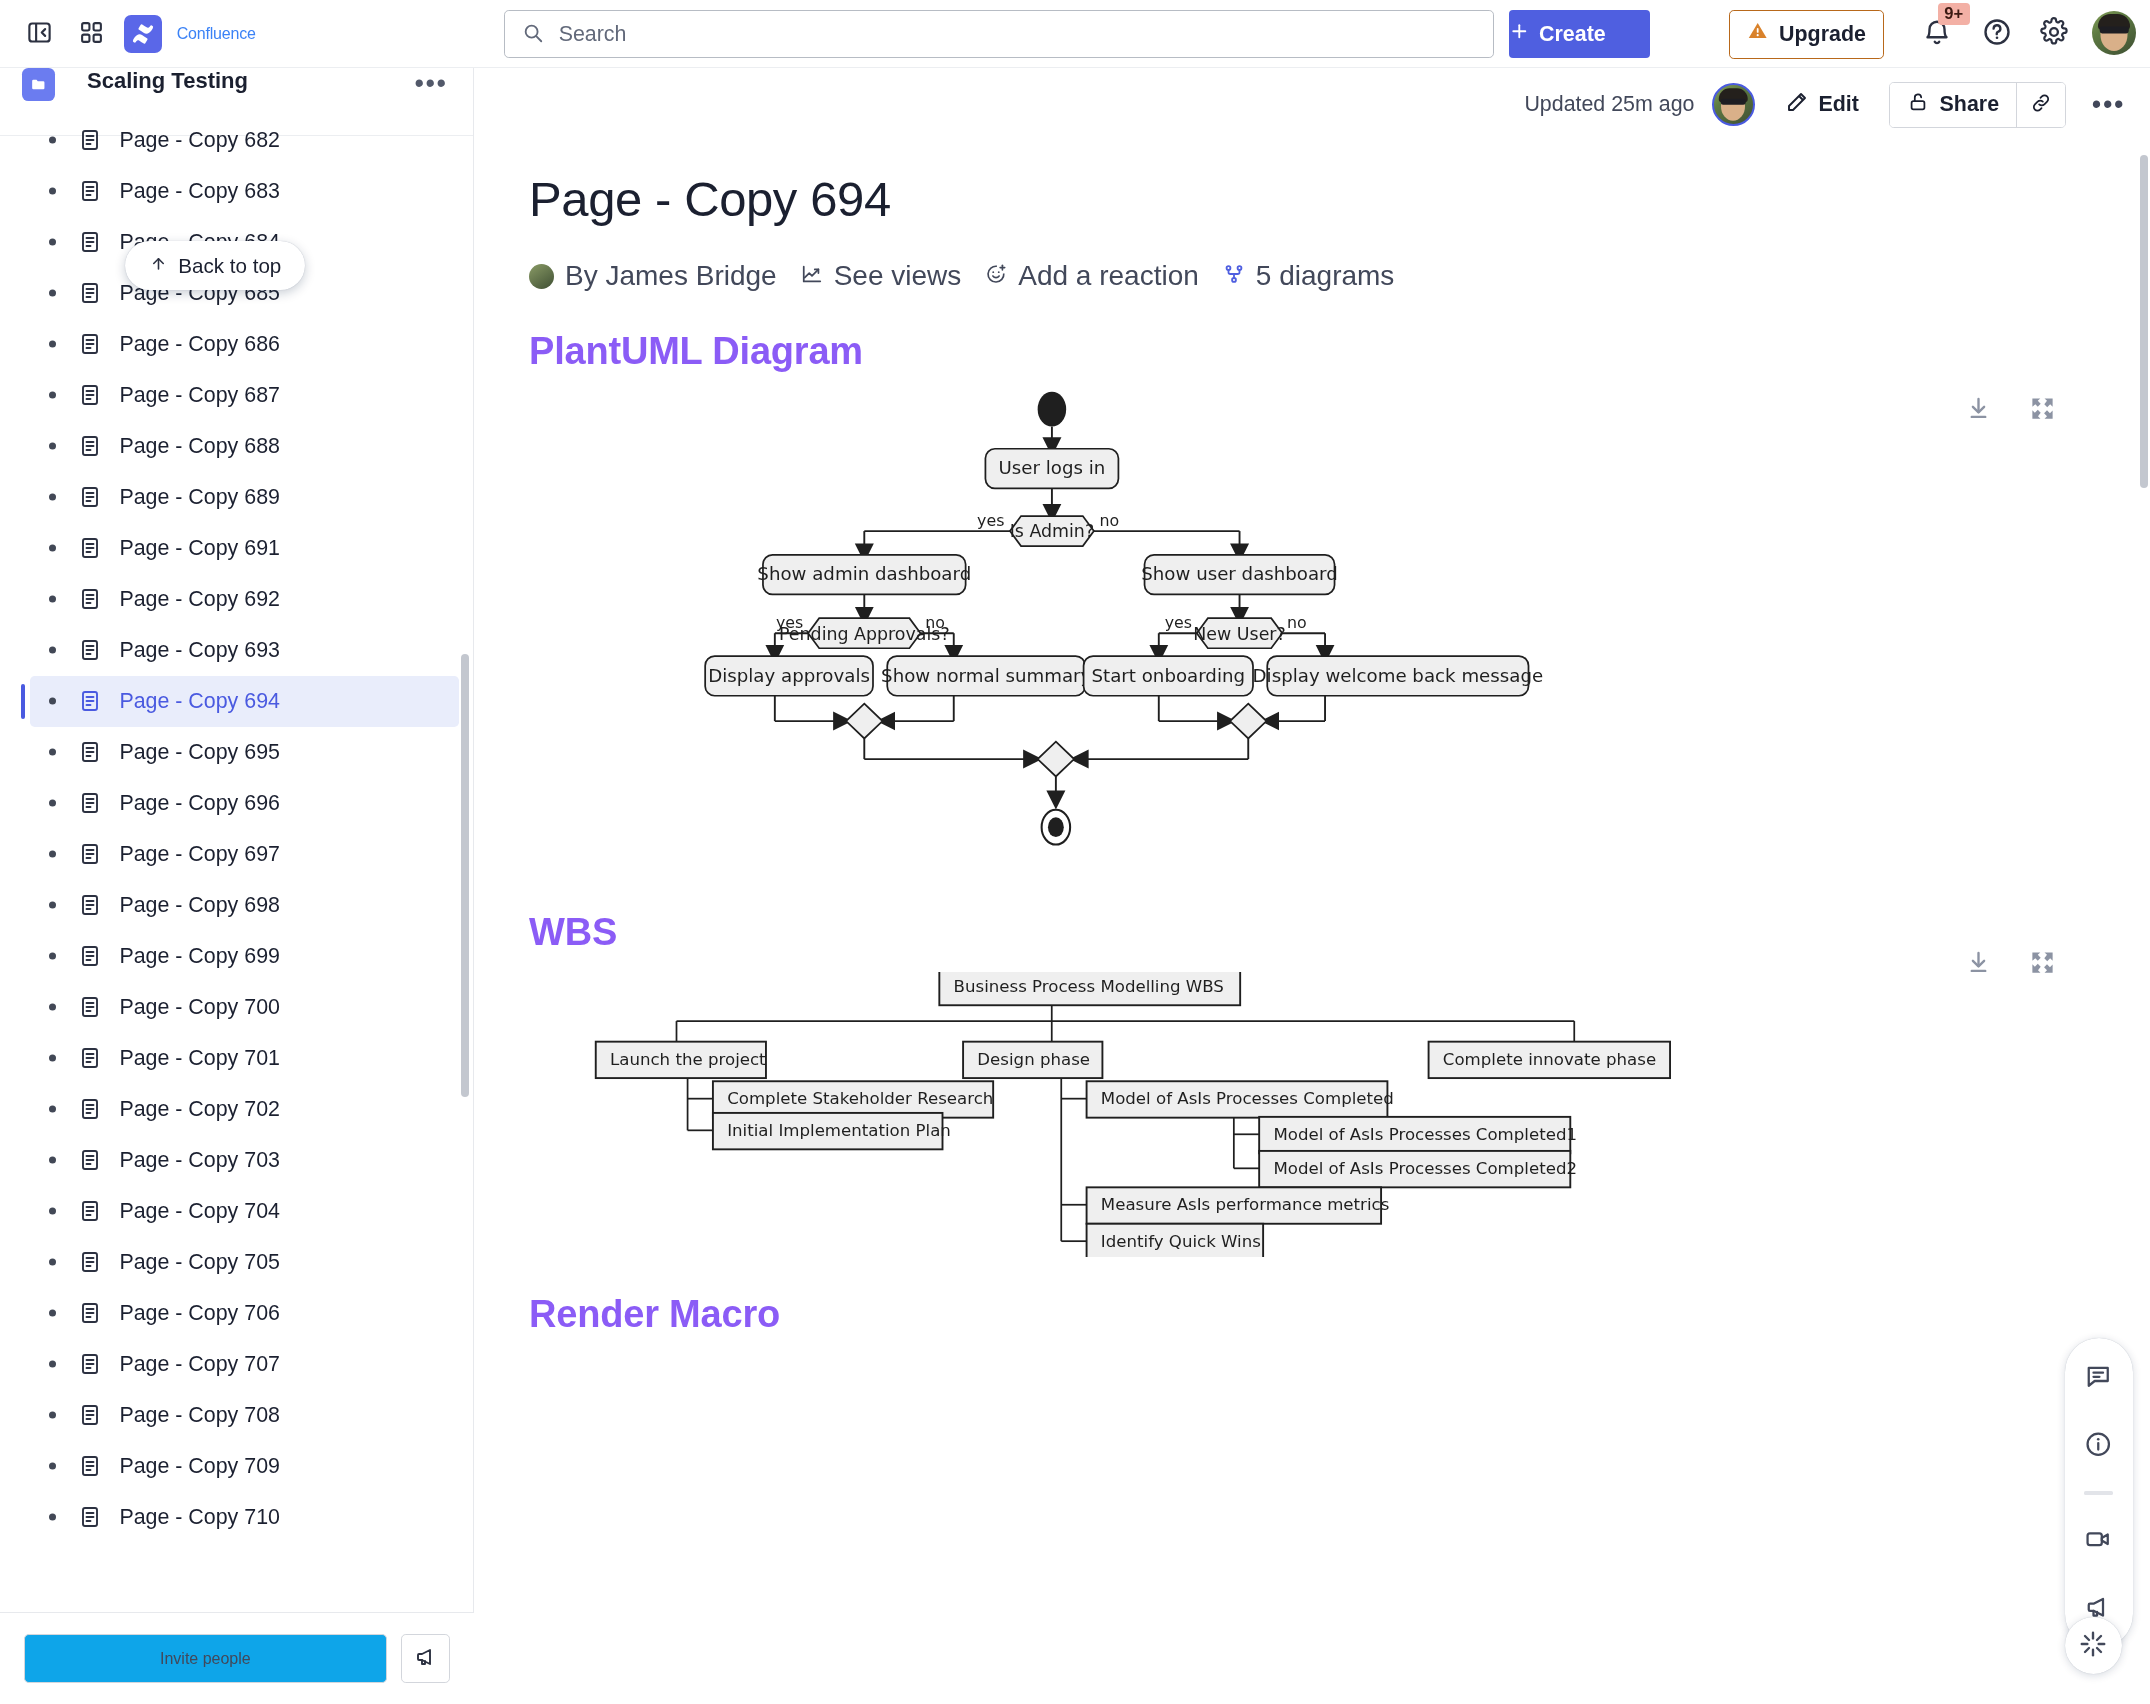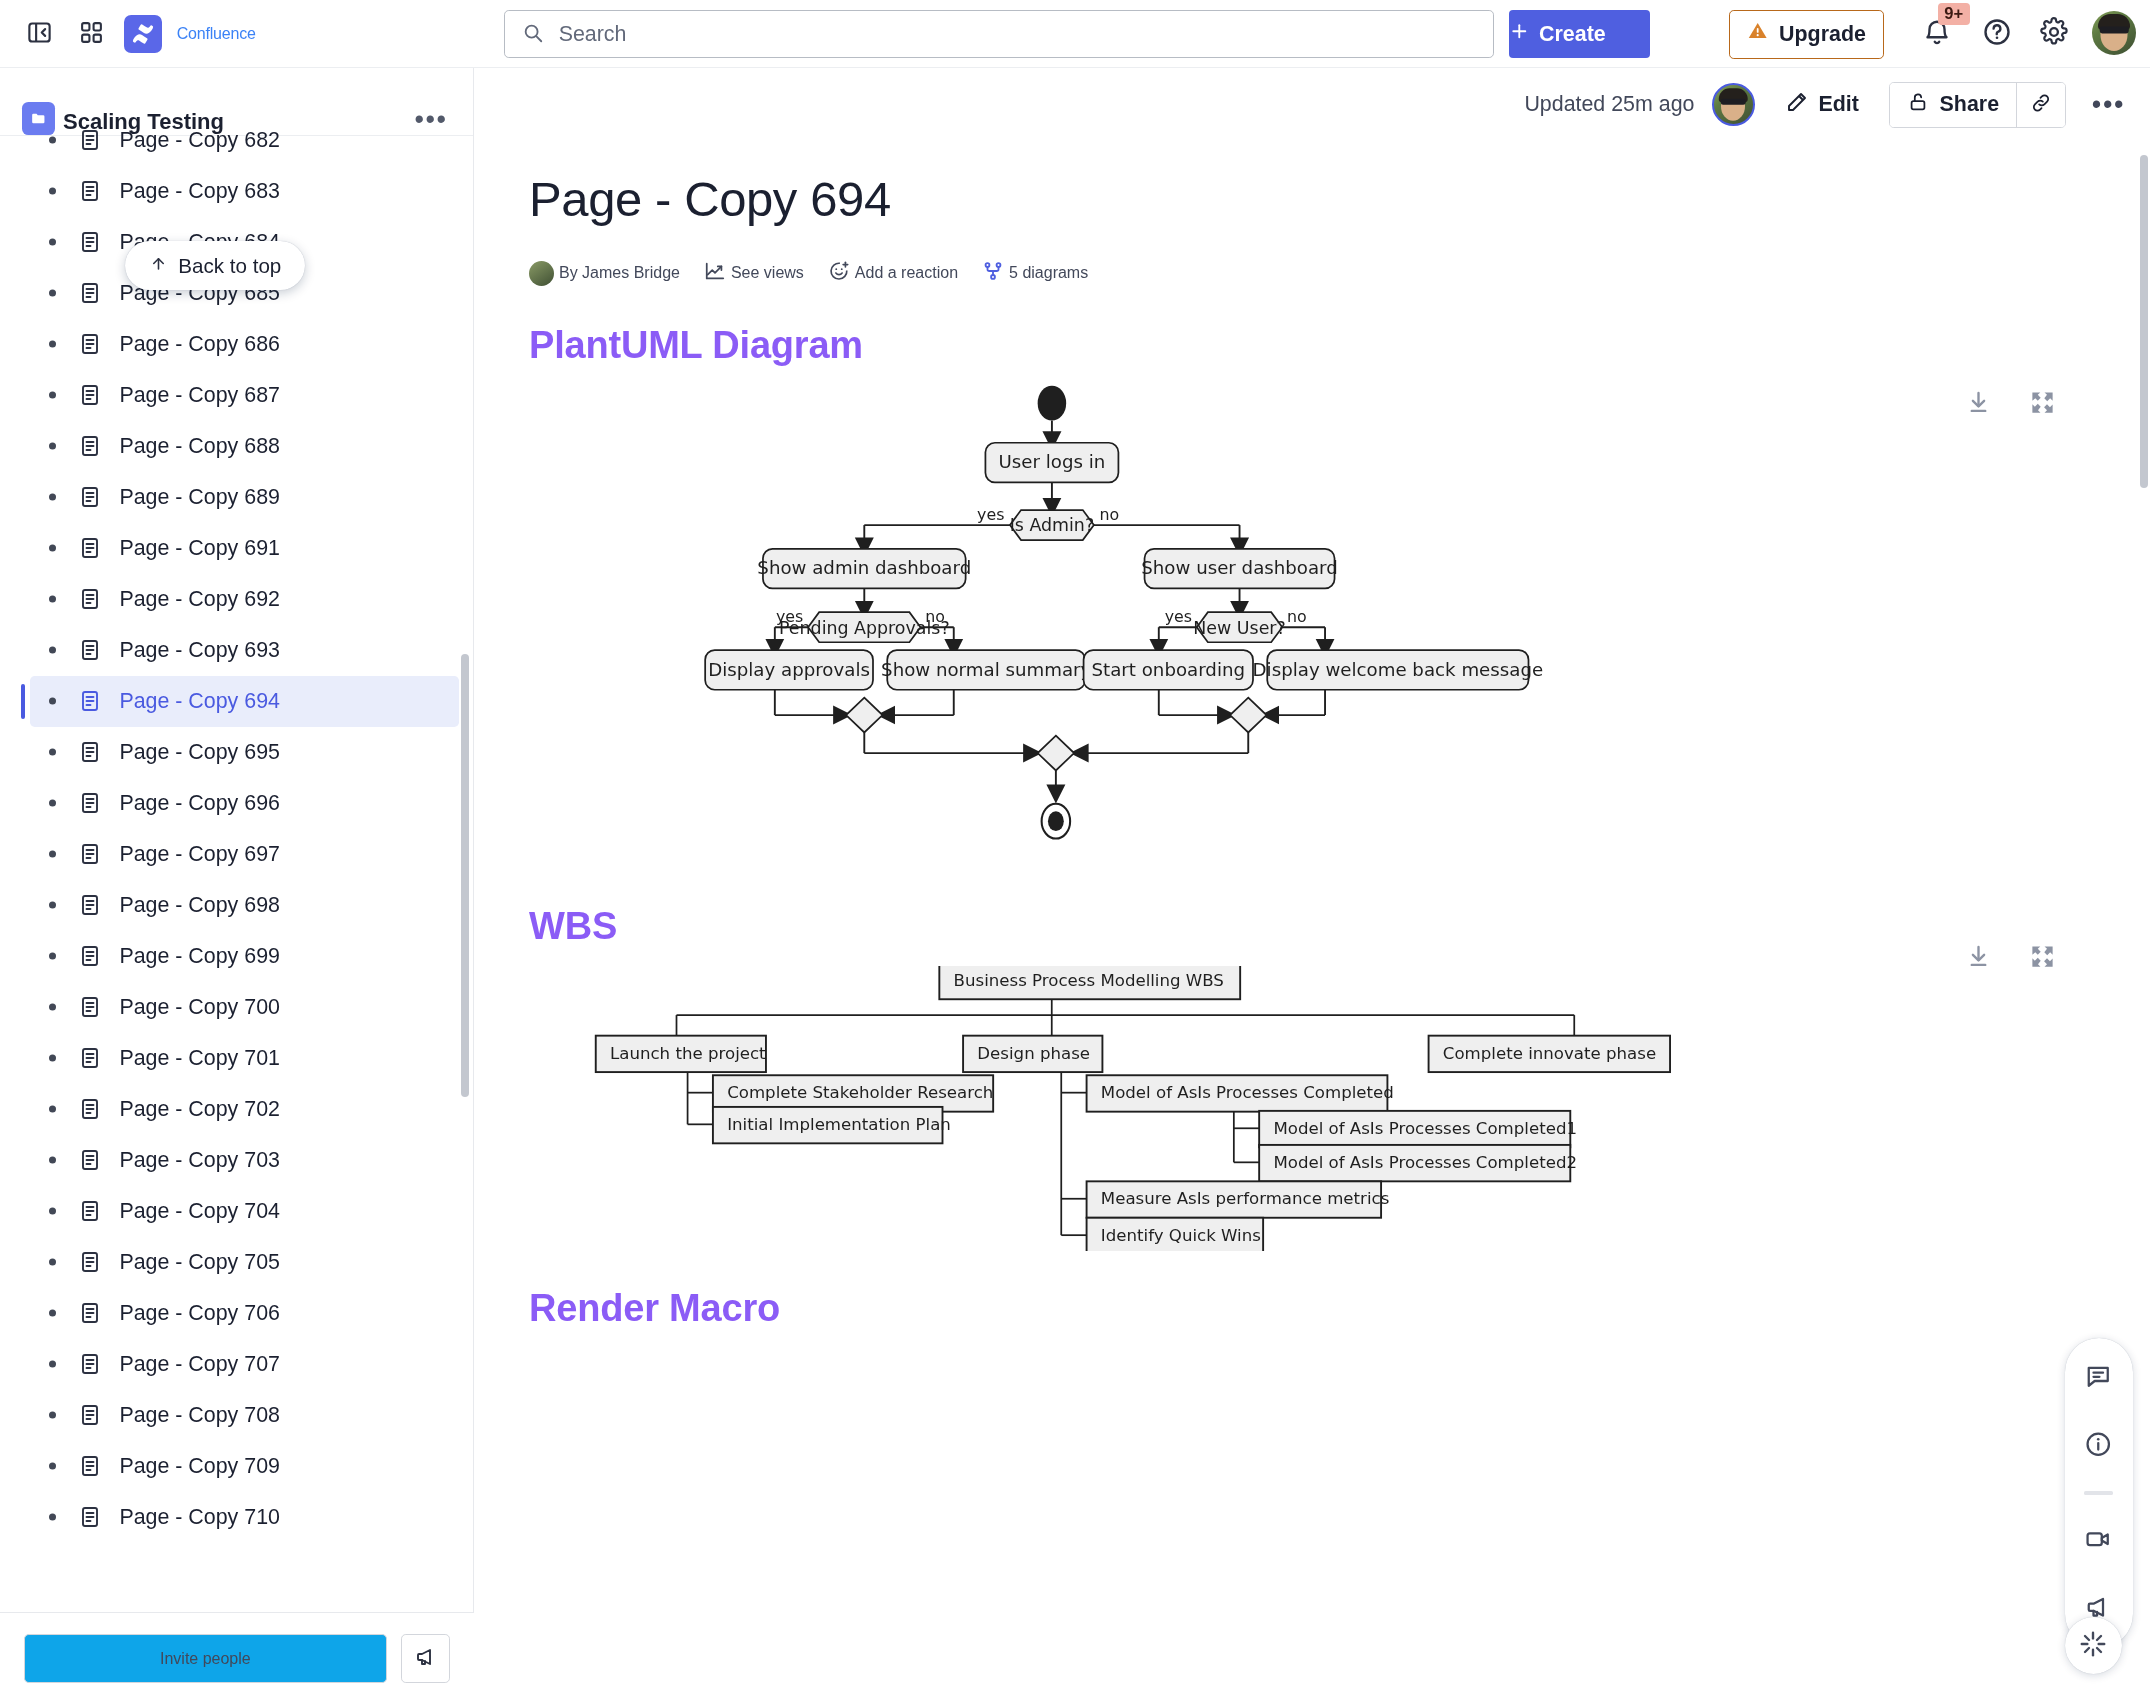--- a/index.html
+++ b/index.html
@@ -93,22 +93,22 @@
   }
 
   
   .sidebar {
     position: absolute; left: 0; top: 68px;
     width: 474px; height: 1636px;
     background: #fff; border-right: 0.8px solid #e7e9ed;
     z-index: 30;
   }
   .sb-header {
-    height: 68px; display: flex; align-items: flex-end;
-    padding: 0 20.6px 0 22px; gap: 8px;
+    height: 68px; display: flex; align-items: flex-start;
+    padding: 0 20.6px 0 22px; gap: 32px;
     border-bottom: 0.8px solid #eceef1;
   }
   .space-icon {
     width: 33px; height: 33px; border-radius: 6.3px; background: #6b7cf0;
     display: flex; align-items: center; justify-content: center; flex: 0 0 auto;
   }
   .space-name { font-size: 22px; font-weight: 600; color: #1b2030; flex: 1; }
   .sb-more { font-size: 27px; color: #52596a; letter-spacing: 1.6px; cursor: pointer; padding: 0 4.8px; }
 
   .sb-list {
@@ -190,21 +190,21 @@
   .share-btn span { font-size: 21.4px; font-weight: 600; color: #1b2030; }
   .link-btn { display: flex; align-items: center; justify-content: center; width: 49px; border-left: 1.2px solid #d3d6dc; cursor: pointer; background:#fff;}
   .more-btn { font-size: 27px; color: #42485a; letter-spacing: 1.6px; padding: 0 8px; cursor: pointer; }
 
   .doc { padding: 0 0 0 55px; }
   .page-title {
     font-size: 49px; font-weight: 500; color: #1b2030;
     letter-spacing: -0.4px; margin-top: 30px;
   }
   .byline { display: flex; align-items: center; gap: 24px; margin-top: 33px; }
-  .byline-item { display: flex; align-items: center; gap: 5px; font-size: 16px; color: #42485a; cursor: pointer; }
+  .byline-item { display: flex; align-items: center; gap: 11px; font-size: 28px; color: #42485a; cursor: pointer; }
   .byline-avatar {
     width: 25px; height: 25px; border-radius: 50%;
     background: linear-gradient(145deg,#8a9b66,#3f4f33); flex: 0 0 auto;
   }
   .h2 { font-size: 38px; font-weight: 700; color: #8b5cf6; letter-spacing: -0.2px; }
   .sec-plantuml { margin-top: 38px; }
   .sec-wbs { margin-top: 46px; }
   .sec-render { margin-top: 33px; }
 
   .diagram-block { position: relative; }

